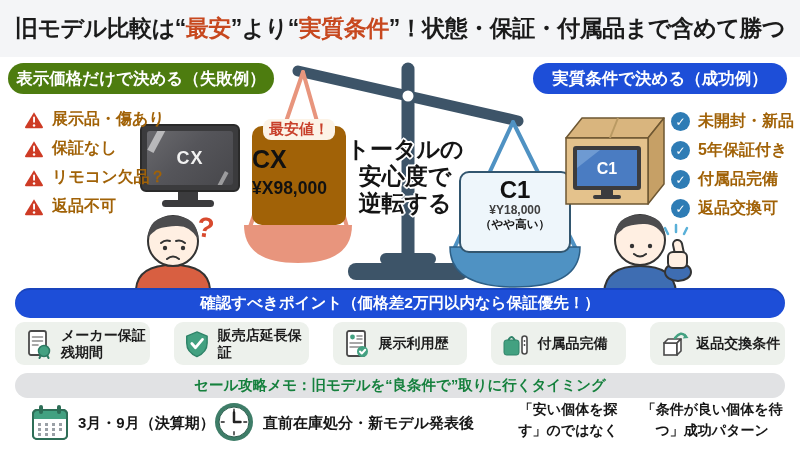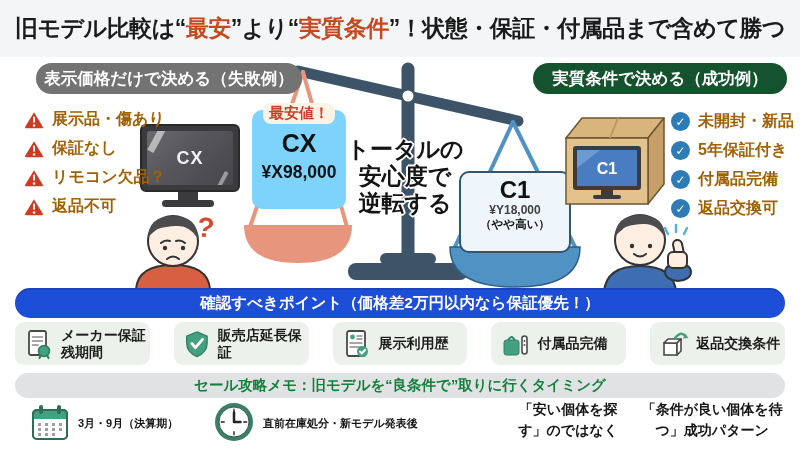--- a/index.html
+++ b/index.html
@@ -7,22 +7,22 @@
          font-family:"Liberation Sans","DejaVu Sans",sans-serif;padding-left:47px;}
   .abs{position:absolute;}
   
   .titlebar{left:0;top:0;width:800px;height:57px;background:#f4f5f7;
             display:flex;align-items:center;justify-content:center;}
   .title{font-size:23px;font-weight:800;color:#1b1b1b;letter-spacing:-0.5px;white-space:nowrap;}
   .title .hl{color:#c7481f;}
   
   .pill{height:31px;border-radius:17px;display:flex;align-items:center;justify-content:center;
         color:#fff;font-size:16.5px;font-weight:800;white-space:nowrap;z-index:3;}
-  .pill.red{left:36px;top:63px;width:266px;background:#737373;}
-  .pill.blue{left:533px;top:63px;width:254px;background:#14532d;}
+  .pill.red{left:8px;top:63px;width:266px;background:#4d7c0f;}
+  .pill.blue{left:533px;top:63px;width:254px;background:#1d4ed8;}
   
   .wlist{left:24px;top:105px;z-index:3;}
   .clist{left:671px;top:107px;z-index:3;}
   .lrow{display:flex;align-items:center;gap:8px;height:29px;}
   .lrow span{font-size:16px;font-weight:800;color:#a16207;white-space:nowrap;}
   .chk{width:19px;height:19px;border-radius:50%;background:#2e7cb5;color:#fff;
        display:flex;align-items:center;justify-content:center;font-size:12px;font-weight:800;flex:0 0 auto;}
   
   .tv{left:140px;top:124px;width:96px;height:64px;background:#3b3b3d;border:2px solid #2a2a2a;
       border-radius:6px;z-index:2;}
@@ -30,22 +30,22 @@
       background:linear-gradient(135deg,#6a6a6e 0%,#55555a 45%,#47474b 100%);
       display:flex;align-items:center;justify-content:center;}
   .tv .screen::before{content:"";position:absolute;left:6px;top:-4px;width:7px;height:26px;
       background:rgba(255,255,255,.55);transform:rotate(28deg);}
   .tv .screen::after{content:"";position:absolute;right:8px;bottom:-2px;width:4px;height:16px;
       background:rgba(255,255,255,.45);transform:rotate(28deg);}
   .tvlabel{color:#f2f2f2;font-size:18px;font-weight:800;letter-spacing:1px;}
   .tvneck{left:178px;top:192px;width:20px;height:9px;background:#3b3b3d;z-index:2;}
   .tvbase{left:162px;top:200px;width:52px;height:7px;background:#3b3b3d;border-radius:4px;z-index:2;}
   
-  .card-left{left:252px;top:110px;width:94px;height:99px;background:#7dd3fc;border-radius:10px;
-             text-align:center;z-index:2;}
+  .card-left{left:252px;top:126px;width:94px;height:99px;background:#a16207;border-radius:10px;
+             text-align:left;z-index:2;}
   .badge{position:absolute;top:-7px;left:50%;transform:translateX(-50%);background:#fcf3e7;
          color:#c8402b;font-size:15px;font-weight:800;padding:1px 6px;border-radius:8px;white-space:nowrap;}
   .card-left .model{margin-top:21px;font-size:25px;font-weight:800;color:#111;line-height:1;}
   .card-left .price{margin-top:6px;font-size:17.5px;font-weight:800;color:#111;}
   .card-right{left:459px;top:171px;width:112px;height:82px;background:#eef6fb;border:2.5px solid #32566f;
               border-radius:10px;text-align:center;z-index:2;box-sizing:border-box;}
   .card-right .model{margin-top:4px;font-size:24px;font-weight:800;color:#111;line-height:1.1;}
   .card-right .price{font-size:12px;font-weight:800;color:#404040;}
   .card-right .note{font-size:11.5px;font-weight:800;color:#111;}
   .center-copy{left:340px;top:136px;width:130px;text-align:center;z-index:2;}
@@ -56,21 +56,21 @@
         display:flex;align-items:center;justify-content:center;color:#fff;font-size:15.5px;
         font-weight:800;box-shadow:inset 0 2px 0 rgba(0,0,0,.12);white-space:nowrap;z-index:3;}
   .cards{left:15px;top:322px;width:770px;height:43px;display:flex;gap:24px;z-index:3;}
   .pcard{flex:1;background:#edf1ec;border-radius:9px;display:flex;align-items:center;gap:7px;
          padding-left:9px;box-sizing:border-box;}
   .pcard .lbl{font-size:14px;font-weight:800;color:#1c1c1c;line-height:1.15;}
   
   .memo{left:15px;top:373px;width:770px;height:25px;background:#e1e2e4;border-radius:13px;
         display:flex;align-items:center;justify-content:center;font-size:14.5px;font-weight:800;
         color:#15803d;white-space:nowrap;}
-  .mtext{height:40px;display:flex;align-items:center;font-size:11px;font-weight:800;color:#161616;white-space:nowrap;}
+  .mtext{height:40px;display:flex;align-items:center;font-size:15px;font-weight:800;color:#161616;white-space:nowrap;}
   .notebox{left:505px;top:399px;width:288px;height:46px;display:flex;flex-direction:row;
            justify-content:center;text-align:center;font-size:14px;font-weight:800;color:#161616;line-height:1.5;}
   .qmark{left:197px;top:212px;font-size:28px;font-weight:900;color:#d84a2e;z-index:2;transform:rotate(8deg);}
   .z1{z-index:1;} .z2{z-index:2;}
 </style>
 </head>
 <body>
 
 <div class="stage">
 

